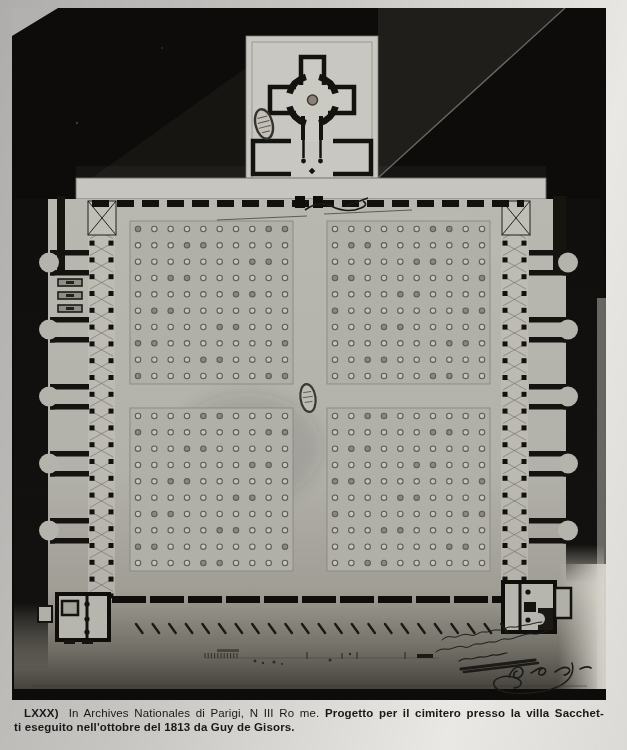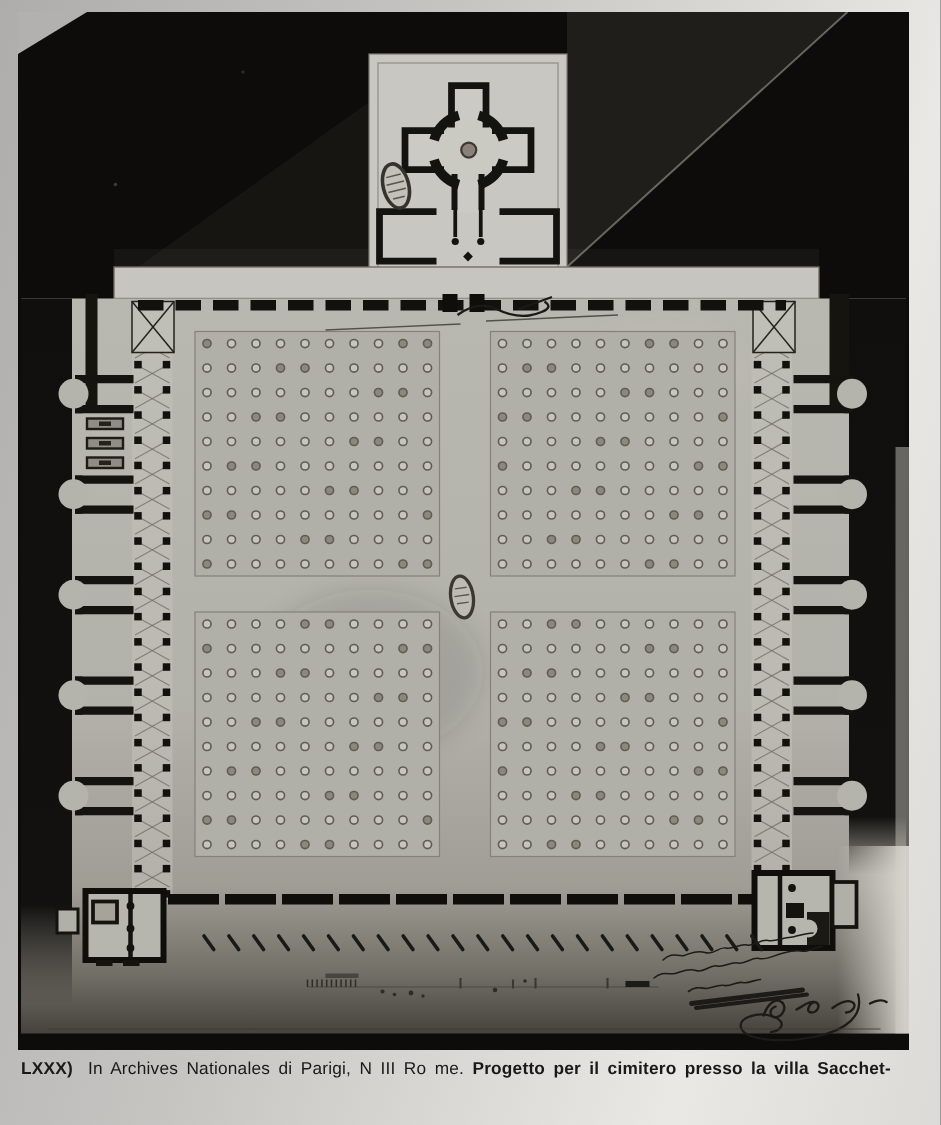--- a/index.html
+++ b/index.html
@@ -8,21 +8,21 @@
     background:linear-gradient(105deg,#aeadab 0%,#c6c5c2 38%,#e9e8e4 78%,#dbdad6 100%);
     font-family:"Liberation Sans",sans-serif;
   }
   .photo{position:absolute;left:12px;top:8px;width:594px;height:692px;}
   .photo svg{display:block;}
   .caption{
     position:absolute;left:14px;top:707px;width:600px;
     color:#191919;font-size:11.5px;line-height:13.5px;letter-spacing:.15px;
   }
   .caption p{margin:0;}
-  .cap-line1{word-spacing:2.2px;white-space:nowrap;}
+  .cap-line1{word-spacing:2.2px;white-space:nowrap;text-align:center;}
   .caption .b{font-weight:700;}
   .caption .ref{margin-right:10px;font-weight:700;}
 </style>
 </head>
 <body>
 
 <div class="page">
 
   <div class="photo">
     <svg id="plan-svg" width="594" height="692" viewBox="0 0 594 692">
@@ -893,14 +893,15 @@
         </g>
       </g>
 
       <line x1="20" y1="678" x2="575" y2="678" stroke="#3a3832" stroke-width="1" opacity="0.55"></line>
     </svg>
   </div>
 
   <div class="caption">
     <p class="cap-line1"><span class="ref">LXXX)</span><span>In Archives Nationales di Parigi, N III Ro me.</span>
       <span class="b">Progetto per il cimitero presso la villa Sacchet-</span></p>
+    <p class="b">ti eseguito nell'ottobre del 1813 da Guy de Gisors.</p>
   </div>
 </div>
 
 </body></html>

